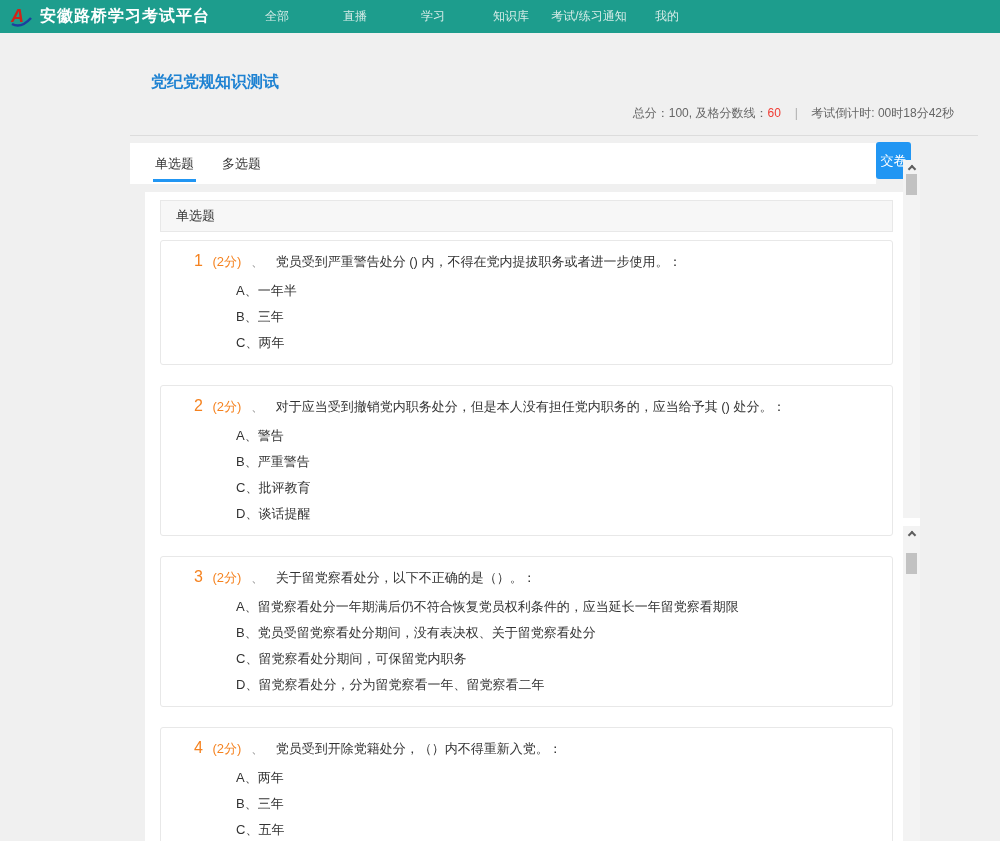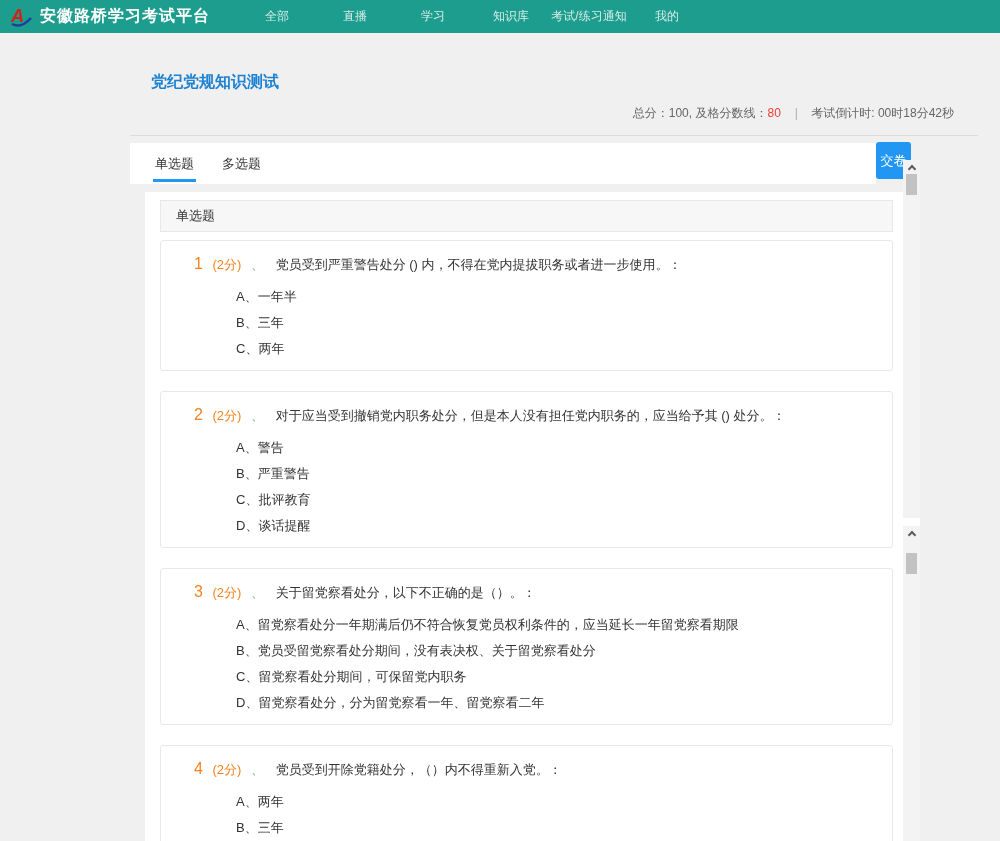--- a/index.html
+++ b/index.html
@@ -33,21 +33,21 @@
   .tabs { background:#ffffff; width:746px; height:41px; display:flex; padding-left:25px; }
   .tab { margin-right:28px; font-size:13px; color:#333; position:relative; display:flex; align-items:center; cursor:pointer; }
   .tab.active::after { content:""; position:absolute; left:-2px; right:-2px; bottom:2px; height:3px; background:#2196f3; }
   .submit-btn { width:35px; height:37px; background:#2196f3; color:#fff; font-size:13px; border:none; border-radius:3px; cursor:pointer; margin-top:-1px; padding:0; }
 
   
   .questions-panel { background:#ffffff; margin-left:15px; margin-top:8px; width:775px; padding:8px 27px 20px 15px; min-height:660px; }
   .section-header { background:#f7f7f7; border:1px solid #e8e8e8; font-size:13px; color:#333; height:32px; line-height:30px; padding-left:15px; }
   .question-card { border:1px solid #e8e8e8; border-radius:3px; margin-top:20px; padding:10px 20px 8px 33px; background:#fff; }
   .question-card:first-child { margin-top:8px; }
-  .q-line { font-size:13px; color:#333; line-height:26px; }
+  .q-line { font-size:13px; color:#333; line-height:20px; }
   .q-number { color:#f5821f; font-size:16px; margin-right:6px; }
   .q-score { color:#f5821f; margin-right:6px; }
   .q-sep { color:#888; margin-right:8px; }
   .options { margin-top:6px; padding-left:42px; }
   .option { font-size:13px; color:#333; line-height:26px; cursor:pointer; white-space:nowrap; }
 
   
   .scrollbar-seg { position:absolute; width:17px; left:903px; background:#f3f3f3; }
   .seg1 { top:160px; height:358px; }
   .seg2 { top:526px; height:315px; }
@@ -75,21 +75,21 @@
       <div class="nav-item">知识库</div>
       <div class="nav-item">考试/练习通知</div>
       <div class="nav-item">我的</div>
     </nav>
 </header>
 
 <div class="container">
   <h1 class="page-title">党纪党规知识测试</h1>
 
   <div class="exam-info">
-    <span>总分：100, 及格分数线：</span><span class="pass-score">80</span>
+    <span>总分：100, 及格分数线：</span><span class="pass-score">60</span>
     <span class="info-divider">｜</span>
     <span>考试倒计时: 00时18分42秒</span>
   </div>
 
   <hr class="divider">
 
   <div class="tab-row">
     <div class="tabs">
         <div class="tab active">
     <span class="tab-label">单选题</span>

